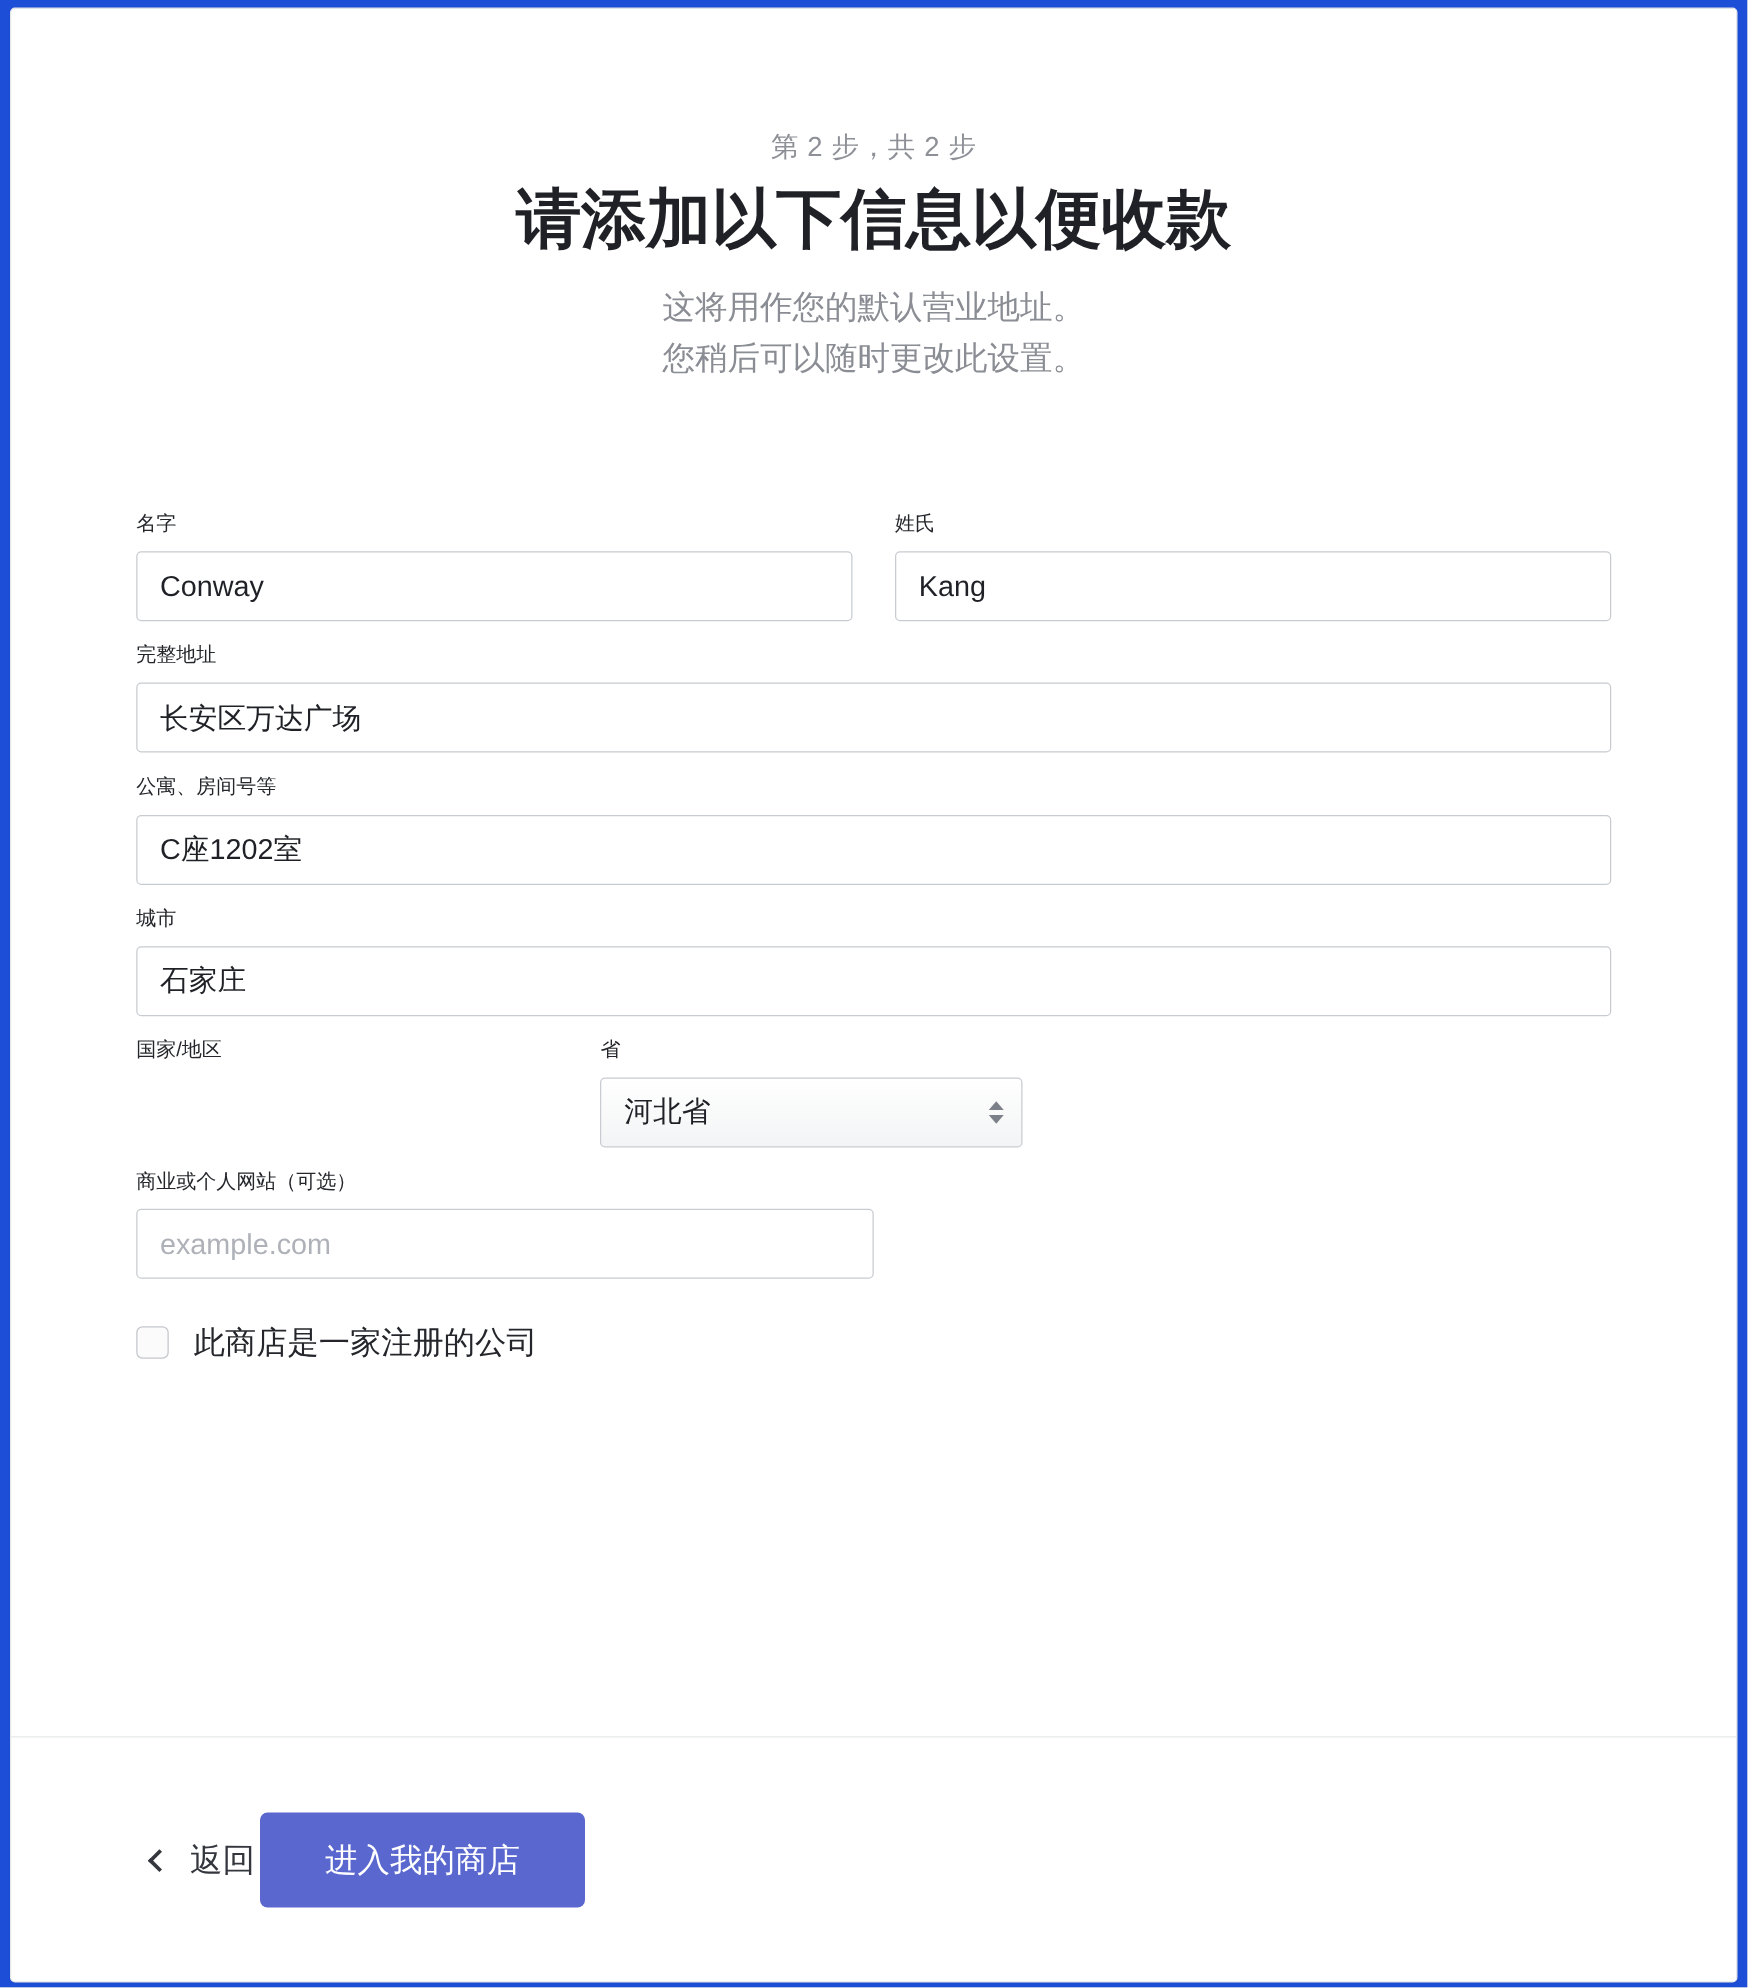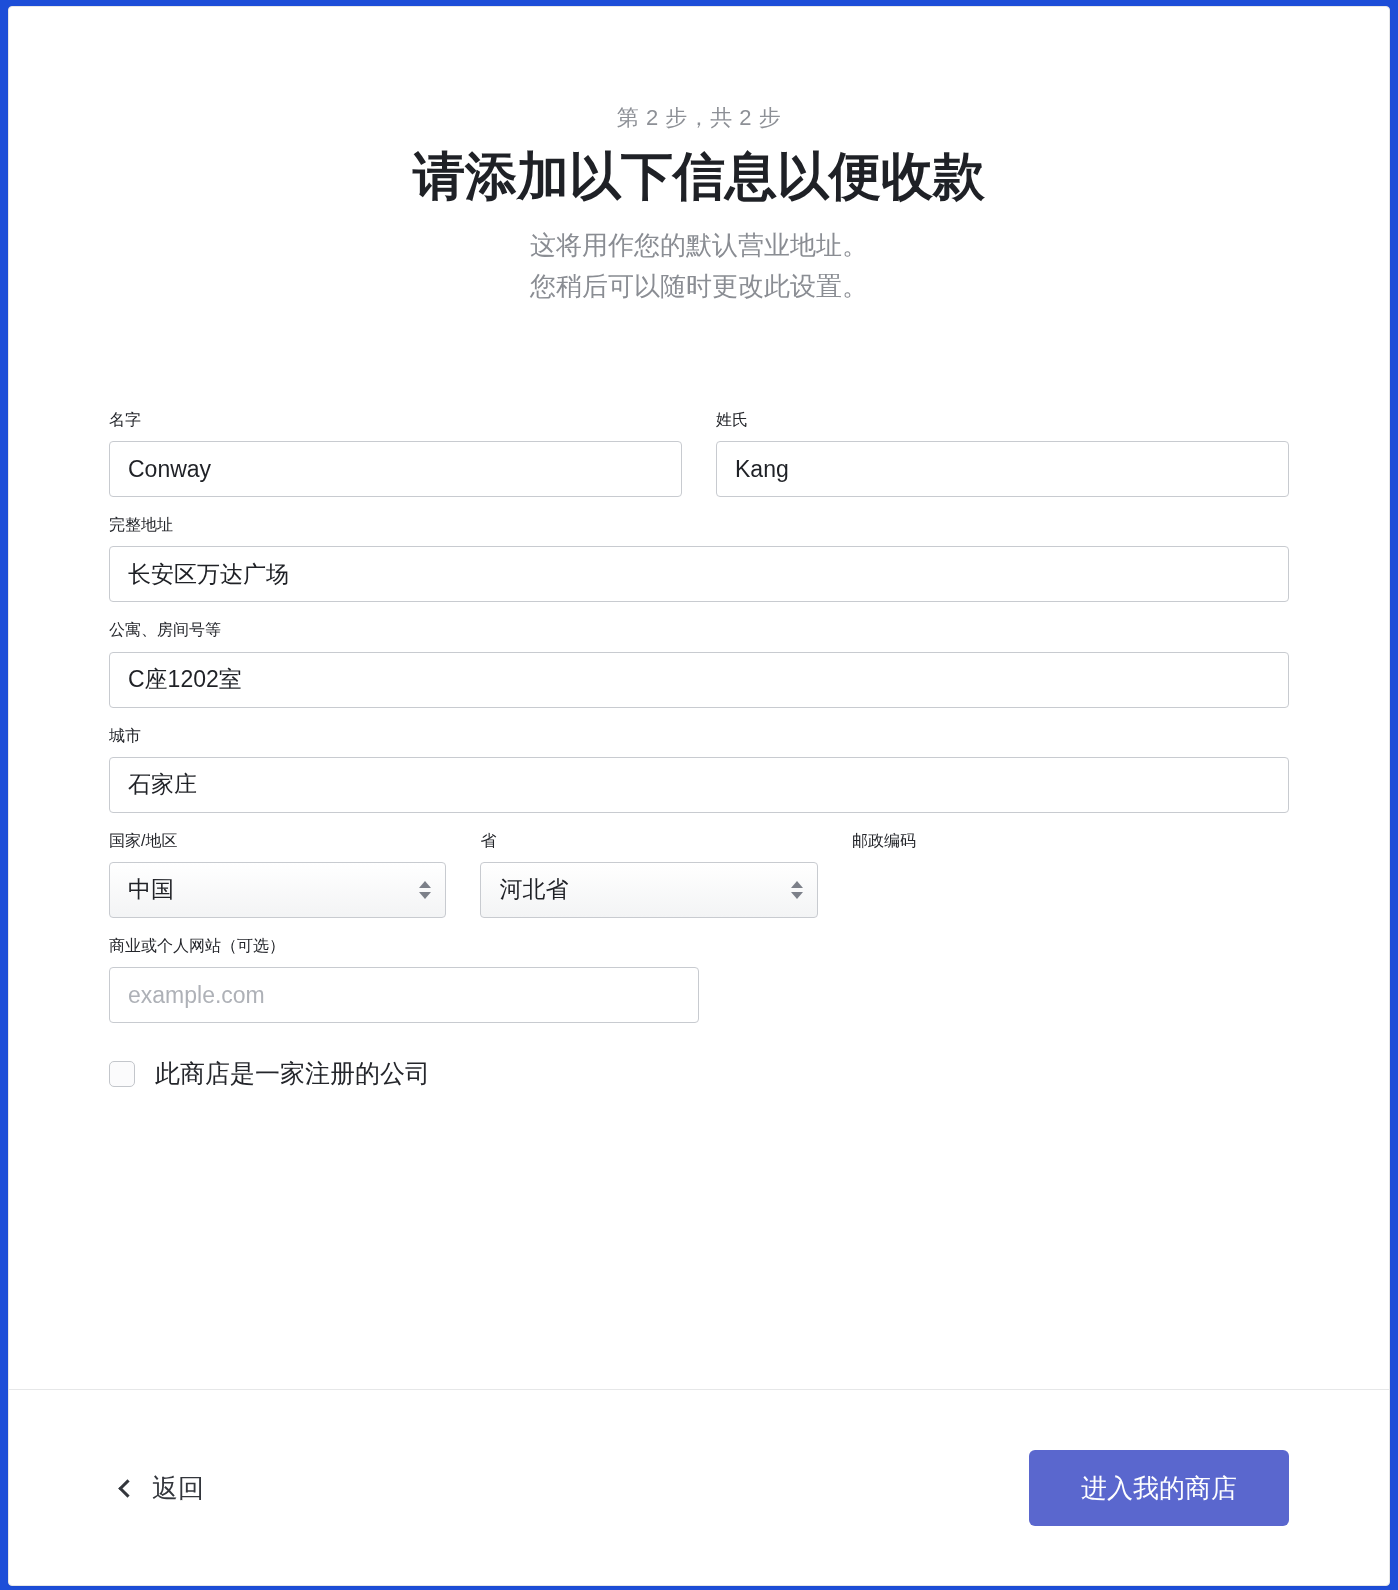--- a/index.html
+++ b/index.html
@@ -142,23 +142,21 @@
     height: 1px;
     background: #e6e7e8;
   }
   .footer {
     position: absolute;
     left: 0; right: 0;
     top: 1383px;
     height: 196px;
     display: flex;
     align-items: center;
-    justify-content: space-between;
     padding: 0 100px 0 108px;
-    gap: 40px;
   }
   .back-btn {
     display: flex;
     align-items: center;
     gap: 18px;
     font-size: 26px;
     color: #33363c;
     background: none;
     border: none;
     cursor: pointer;
@@ -231,40 +229,32 @@
       <div class="row">
         <div class="field full">
           <div class="label">城市</div>
           <div class="input">石家庄</div>
         </div>
       </div>
 
       <div class="row">
         <div class="field col-country">
           <div class="label">国家/地区</div>
-          <div class="select">
-            <span>中国</span>
-            <span class="stepper">
-              <span class="up"></span>
-                <span class="down"></span>
-            </span>
-          </div>
         </div>
         <div class="field col-province">
           <div class="label">省</div>
           <div class="select">
             <span>河北省</span>
             <span class="stepper">
               <span class="up"></span>
                 <span class="down"></span>
             </span>
           </div>
         </div>
         <div class="field col-postal">
-          <div class="label">邮政编码</div>
         </div>
       </div>
 
       <div class="row">
         <div class="field half">
           <div class="label">商业或个人网站（可选）</div>
           <div class="input placeholder">example.com</div>
         </div>
       </div>
 

